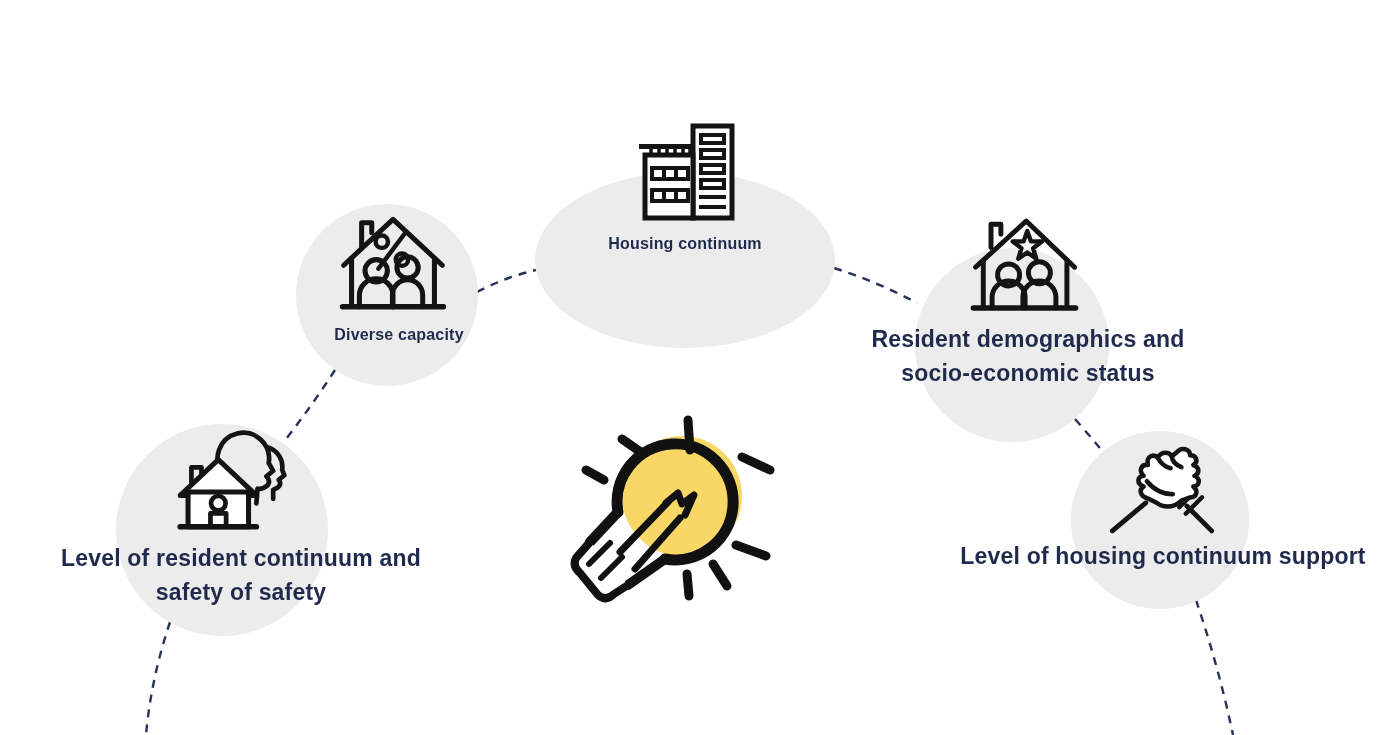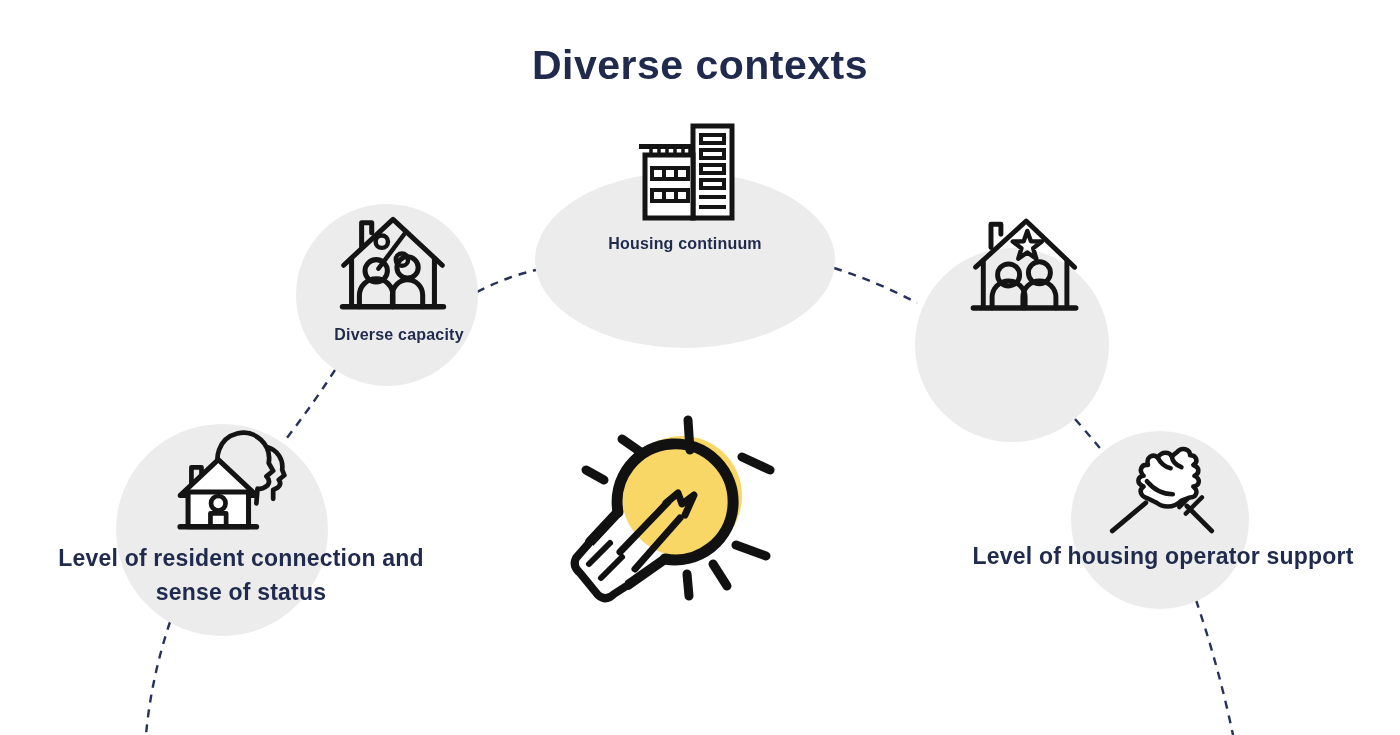--- a/index.html
+++ b/index.html
@@ -45,21 +45,20 @@
   .l-capacity { left:249px; top:326px; width:300px; }
   .l-demo { left:828px; top:322px; width:400px; }
   .l-conn { left:16px; top:541px; width:450px; }
   .l-oper { left:930px; top:543px; width:466px; font-size:23px; }
 </style>
 </head>
 <body>
 
 <div class="canvas">
 
-  <div class="title">Diverse contexts</div>
 
   <svg class="connectors" viewBox="0 0 1400 735" aria-hidden="true">
     <path class="connector" d="M477,292 Q506,277 536,270"></path>
     <path class="connector" d="M834,268 Q878,282 917,303"></path>
     <path class="connector" d="M335,370 Q311,407 283,443"></path>
     <path class="connector" d="M1075,419 Q1090,436 1103,452"></path>
     <path class="connector" d="M170,622 Q151,679 146,735"></path>
     <path class="connector" d="M1196,600 Q1219,668 1233,735"></path>
   </svg>
 
@@ -119,59 +118,61 @@
         <path d="M13,46 V87 M89,46 V87" stroke-width="4.5"></path>
         <path d="M4,89 H97" stroke-width="5"></path>
         <path d="M53,19 L56.3,28.5 L66.3,28.7 L58.3,34.7 L61.2,44.3 L53,38.6 L44.8,44.3 L47.7,34.7 L39.7,28.7 L49.7,28.5 Z" stroke-width="4"></path>
         <circle cx="36" cy="59" r="10" stroke-width="4.5"></circle>
         <path d="M21,89 V79.5 a15,15 0 0 1 30,0 V89" stroke-width="4.5"></path>
         <circle cx="64" cy="57" r="10" stroke-width="4.5"></circle>
         <path d="M49,89 V79.5 a15,15 0 0 1 30,0 V89" stroke-width="4.5"></path>
       </g>
     </svg>
     <div class="label l-demo two-line">
+      <span class="line">Resident demographics and</span>
+      <span class="line">socio-economic status</span>
     </div>
   </div>
 
   <div>
     <div class="bubble b-conn"></div>
     <svg class="icon i-conn" viewBox="0 0 100 100">
       <g fill="none" stroke="currentColor" stroke-width="4.2" stroke-linecap="round" stroke-linejoin="round">
         <path d="M84,19 A18,18 0 0 1 97,39 L99,44 L94,48 Q97,52 93,55 L89,57 L89,65"></path>
         <path d="M44,43 A23,23 0 1 1 85,33 L89,40 L83,45 Q87,49 84,53 Q79,57 75,56 L74,69"></path>
         <path d="M16,52 V37 H25 V45"></path>
         <path d="M6,62 L40,30 L74,62 Z" fill="#fff" stroke-width="4.5"></path>
         <rect x="13" y="59" width="54" height="31" fill="#fff" stroke-width="4.5"></rect>
         <path d="M6,90 H74" stroke-width="5"></path>
         <circle cx="40" cy="69" r="6.5" fill="#fff"></circle>
         <path d="M33,90 V78 H47 V90"></path>
       </g>
     </svg>
     <div class="label l-conn two-line">
-      <span class="line">Level of resident connection and</span>
-      <span class="line">sense of status</span>
+      <span class="line">Level of resident continuum and</span>
+      <span class="line">safety of safety</span>
     </div>
   </div>
 
   <div>
     <div class="bubble b-oper"></div>
     <svg class="icon i-oper" viewBox="0 0 100 100">
       <g fill="none" stroke="currentColor" stroke-width="4.2" stroke-linecap="round" stroke-linejoin="round">
         <path d="M4,86 L35,60" stroke-width="4.5"></path>
         <path d="M96,86 L73,63" stroke-width="4.5"></path>
         <path d="M66,64 L80,50" stroke-width="4"></path>
         <path d="M72,70 L87,55" stroke-width="4"></path>
         <path fill="#fff" d="M37,56 C30,54 28,48 33,45 C26,42 27,36 33,35 C28,30 31,24 37,25 C35,18 41,14 46,18 C50,12 57,13 59,17 L64,13 C68,8 76,10 76,16 C82,16 84,22 79,25 C85,27 85,33 80,35 C86,38 85,44 79,45 C84,49 82,55 76,55 L68,58 C60,66 50,64 45,60 Z"></path>
         <path d="M46,18 Q50,26 58,28"></path>
         <path d="M59,17 Q60,24 68,27"></path>
         <path d="M36,40 Q46,52 60,52"></path>
       </g>
     </svg>
     <div class="label l-oper">
-      <span class="line">Level of housing operator support</span>
+      <span class="line">Level of housing continuum support</span>
     </div>
   </div>
 
   <svg class="bulb" viewBox="0 0 224 224">
     <circle class="bulb-fill" cx="124" cy="90" r="60"></circle>
     <g fill="none" stroke="currentColor" stroke-linecap="round">
       <path d="M60,106 A58,58 0 1 1 107,153" stroke-width="11"></path>
       <path d="M60,106 L32,136" stroke-width="10"></path>
       <path d="M107,153 L70,179" stroke-width="10"></path>
       <path d="M32,136 L18,152 Q14,160 22,167 L40,189 Q48,196 56,188 L70,179" stroke-width="8" fill="#fff" stroke-linejoin="round"></path>

